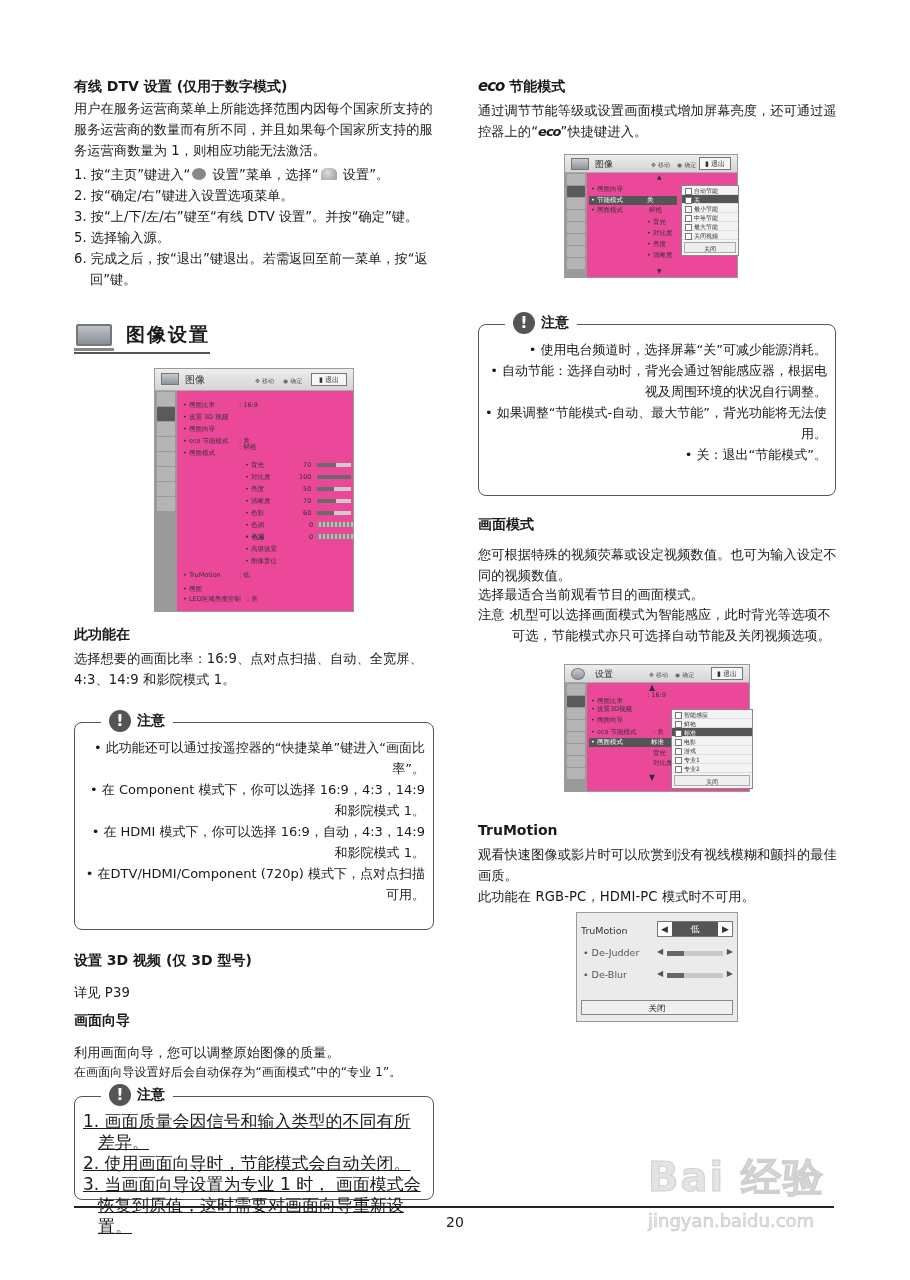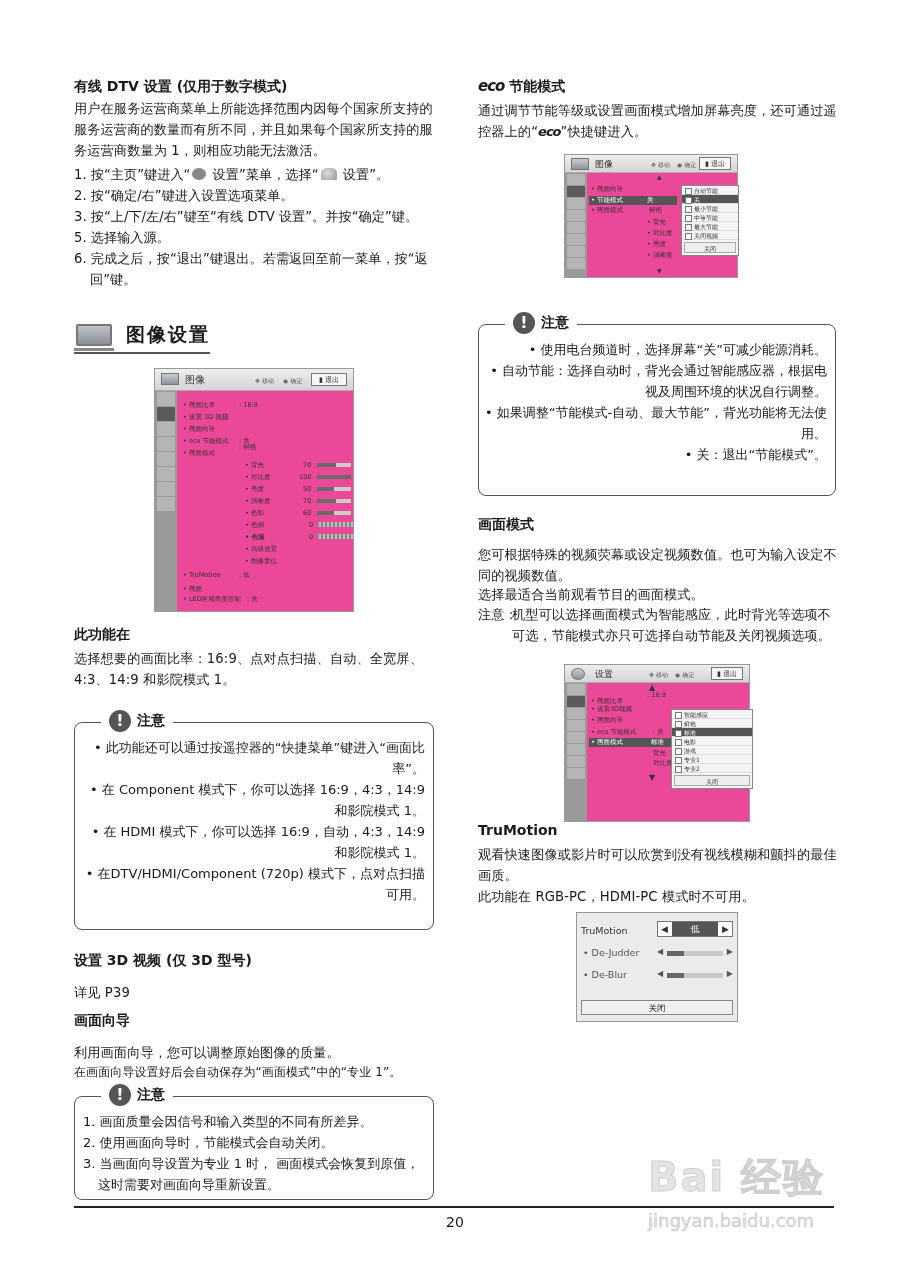--- a/index.html
+++ b/index.html
@@ -20,21 +20,21 @@
   .sect-title .txt { position: absolute; left: 52px; top: 2px; font-size: 19px; font-weight: bold; letter-spacing: 2px; }
 
   
   .note { position: absolute; border: 1.5px solid #555; border-radius: 8px; }
   .note .note-head { position: absolute; top: -13px; left: 26px; background: #fff; padding: 0 8px; display: flex; align-items: center; gap: 6px; }
   .note .bang { width: 22px; height: 22px; border-radius: 50%; background: #555; color: #fff; font-weight: bold; font-size: 16px; line-height: 22px; text-align: center; }
   .note .note-label { font-size: 14px; font-weight: bold; }
   .note ul { list-style: none; font-size: 13px; line-height: 21px; text-align: right; }
   .note ul li { padding-left: 14px; text-indent: -14px; }
   .note ul li::before { content: "• "; }
-  .note ol { list-style: none; font-size: 13px; line-height: 21px; }
+  .note ol { list-style: none; font-size: 17px; line-height: 21px; text-decoration: underline; }
   .note ol li { padding-left: 15px; text-indent: -15px; }
 
   
   .tvmenu { position: absolute; background: #ebebeb; border: 1px solid #9a9a9a; font-size: 7px; color: #333; }
   .tvmenu .bar { position: absolute; left: 0; right: 0; top: 0; height: 22px; background: linear-gradient(#eee,#d4d4d4); border-bottom: 1px solid #aaa; }
   .tvmenu .bar .t-ico { position: absolute; left: 6px; top: 4px; width: 18px; height: 12px; border:1px solid #777; background: linear-gradient(#c8ccd0,#8e949a); }
   .tvmenu .bar .t-title { position: absolute; left: 30px; top: 4px; font-size: 10px; }
   .tvmenu .bar .nav { position: absolute; top: 8px; font-size: 6px; color:#555; }
   .tvmenu .bar .exit { position: absolute; top: 4px; right: 6px; width: 36px; height: 13px; border: 1px solid #777; background:#f6f6f6; font-size: 7px; text-align:center; line-height: 12px; }
   .tvmenu .side { position: absolute; left: 0; top: 22px; width: 22px; bottom: 0; background: #9a9a9a; }
@@ -265,21 +265,21 @@
 </div>
 
 <div class="h3" style="left:478px; top:514px;">画面模式</div>
 <div class="p" style="left:478px; top:544px; width:362px;">您可根据特殊的视频荧幕或设定视频数值。也可为输入设定不同的视频数值。</div>
 <div class="p" style="left:478px; top:584px; width:362px;">选择最适合当前观看节目的画面模式。</div>
 <div class="p" style="left:478px; top:604px; width:362px;">
   <span style="position:absolute; left:0; top:0;">注意：</span>
   <span style="display:block; padding-left:34px; width:362px;">机型可以选择画面模式为智能感应，此时背光等选项不可选，节能模式亦只可选择自动节能及关闭视频选项。</span>
 </div>
 
-<div class="tvmenu" style="left:564px; top:664px; width:186px; height:158px;">
+<div class="tvmenu" style="left:564px; top:664px; width:186px; height:128px;">
   <div class="bar" style="height:18px;">
     <span class="t-ico" style="top:3px; border-radius:50%; width:14px;"></span>
     <span class="t-title" style="top:3px; font-size:9px;">设置</span>
     <span class="nav" style="left:84px; top:6px;">✥ <span>移动</span></span>
     <span class="nav" style="left:110px; top:6px;">◉ <span>确定</span></span>
     <span class="exit" style="top:2px; width:32px;">▮ <span>退出</span></span>
   </div>
   <div class="side" style="top:18px;">
     <div class="si" style="height:11px;"></div>
     <div class="si on" style="height:11px;"></div>

